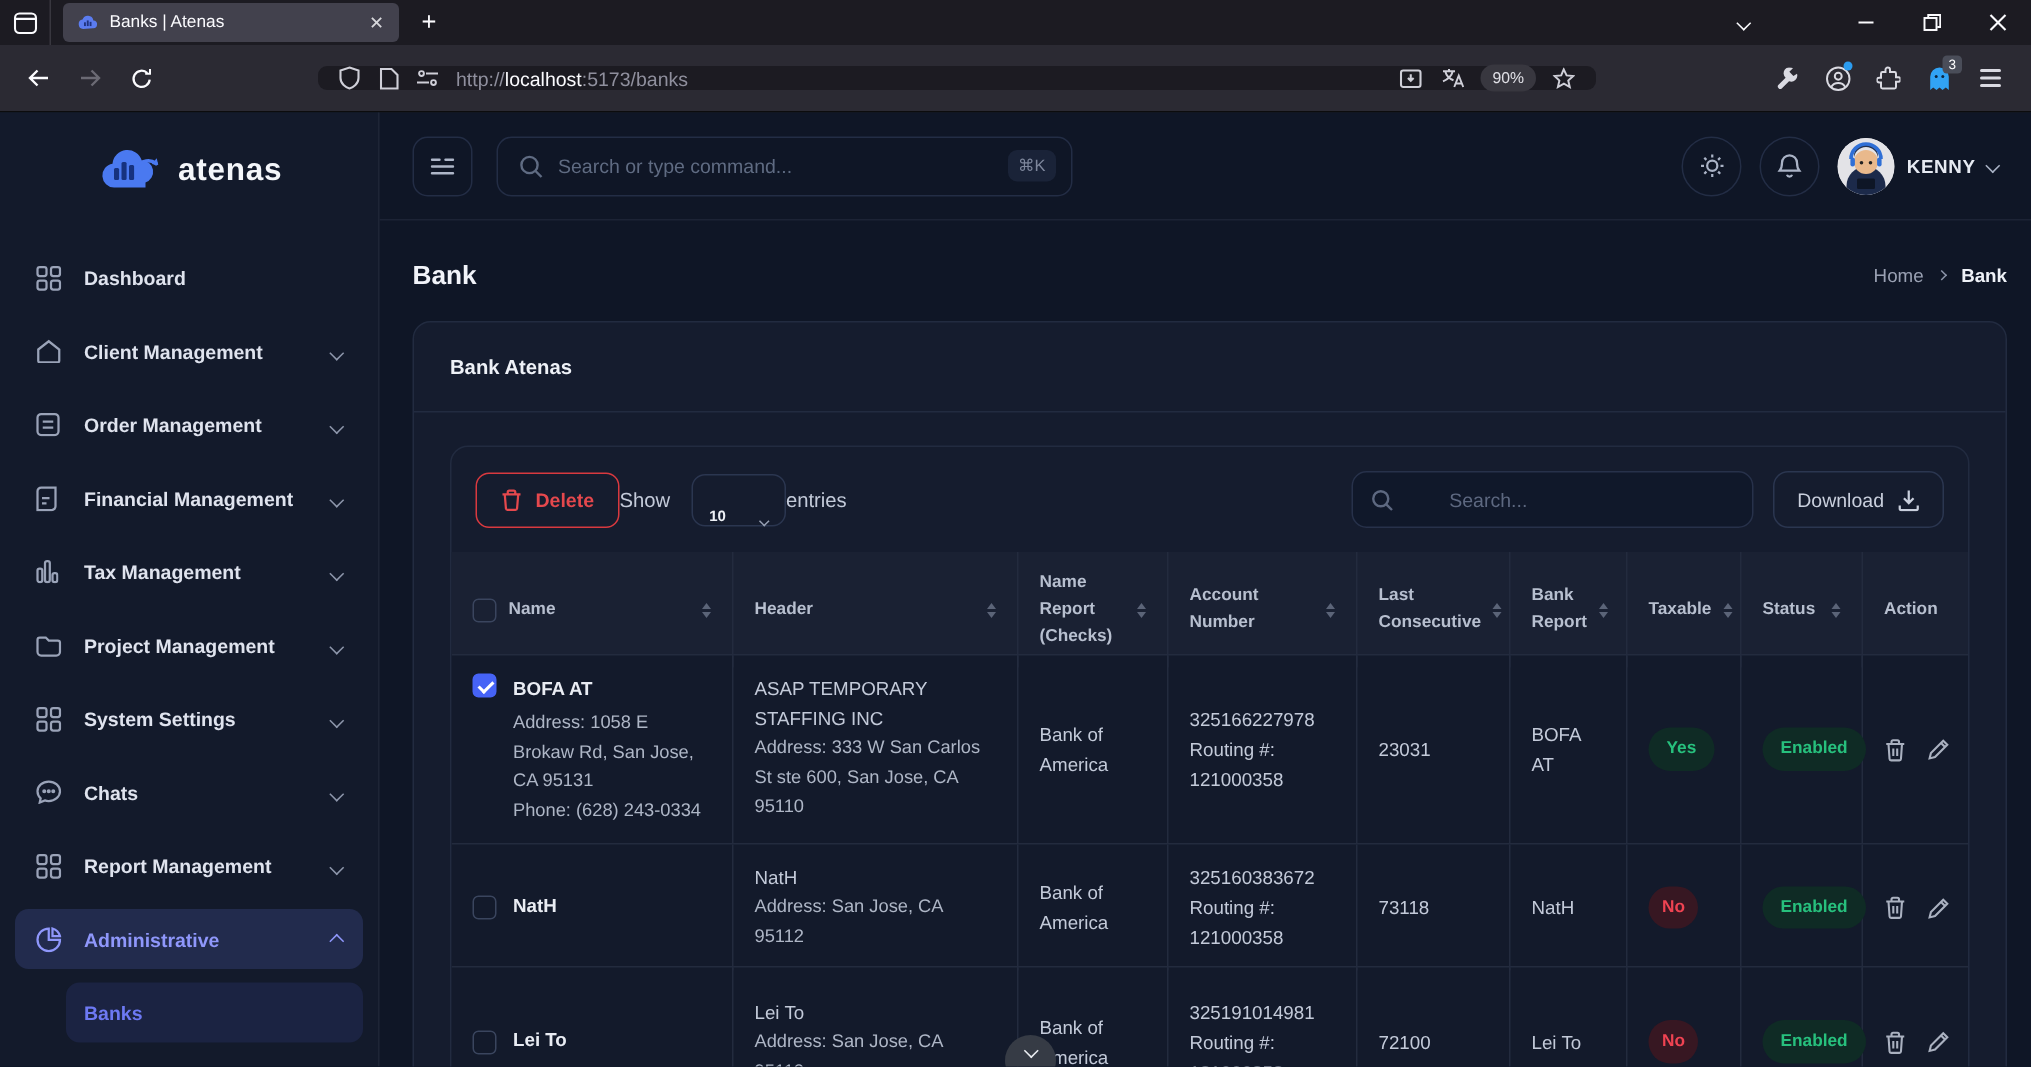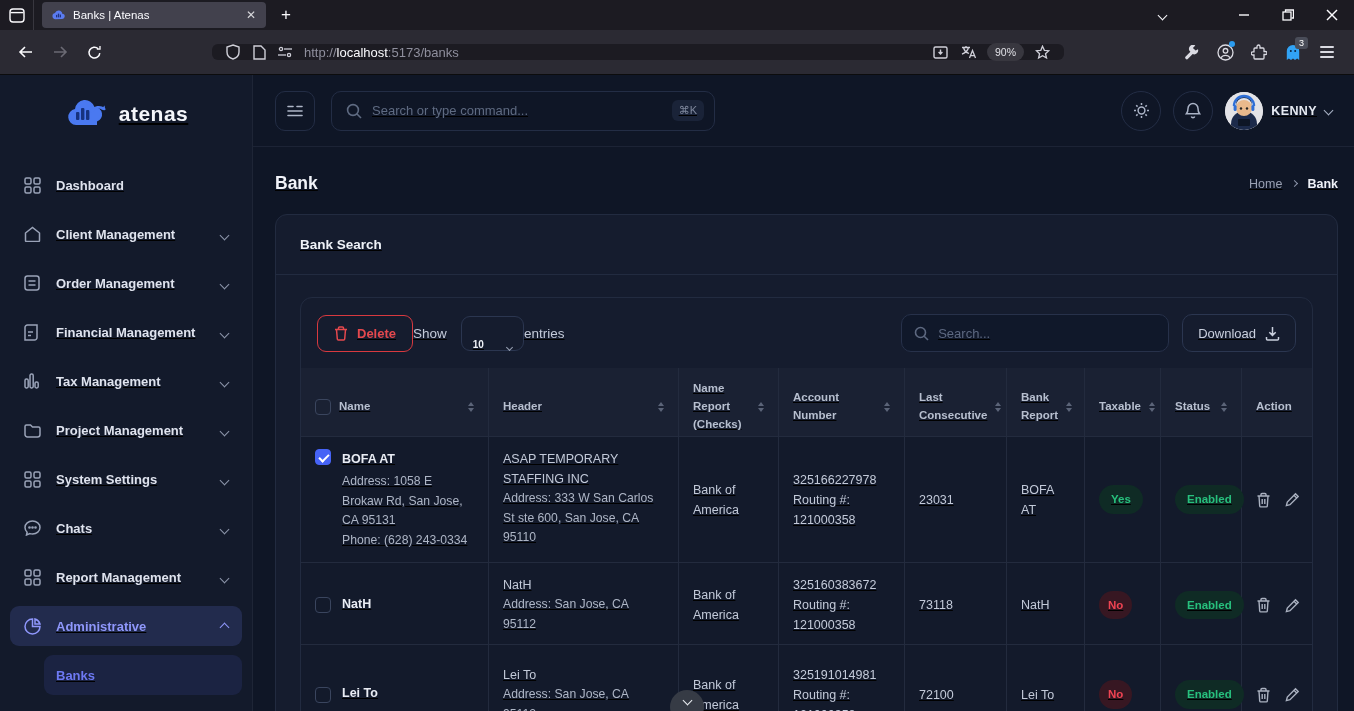--- a/index.html
+++ b/index.html
@@ -42,21 +42,21 @@
   .tb-icons { display:flex; align-items:center; margin-left:auto; }
   .tbi { width:34px; height:32px; display:flex; align-items:center; justify-content:center;
     color:#dadae2; position:relative; }
   .dot { position:absolute; top:5px; right:7px; width:6px; height:6px; border-radius:50%; background:#2b9cf0; }
   .badge3 { position:absolute; top:1px; right:2px; background:#4a4d59; color:#fff; font-size:9px;
     padding:0 4px; border-radius:3px; line-height:12px; }
   .burger { display:flex; flex-direction:column; gap:3px; }
   .burger i { width:14px; height:1.8px; background:#dadae2; border-radius:1px; }
 
   
-  .app { flex:1; display:flex; min-height:0; background:#0f1626;text-decoration:underline; }
+  .app { flex:1; display:flex; min-height:0; background:#0f1626; }
   .sidebar { width:253px; flex:0 0 253px; background:#131a2b; border-right:1px solid #1e2536;
     display:flex; flex-direction:column; padding-top:22px; overflow:hidden; }
   .brand { display:flex; align-items:center; justify-content:center; gap:9px; margin-bottom:34px; }
   .brand-name { color:#f4f6fa; font-size:21px; font-weight:bold; letter-spacing:.5px; }
   .nav { padding:0 10px; }
   .nav-item { height:40px; margin-bottom:9px; display:flex; align-items:center; padding:0 14px;
     border-radius:9px; color:#dfe3ee; font-size:13px; font-weight:bold; }
   .nav-item .nico { width:19px; height:19px; margin-right:13px; color:#9aa3b8; display:flex; align-items:center; }
   .nav-item .nchev { margin-left:auto; color:#8d96ab; }
   .nav-item.active { background:#222b4d; color:#8f97fb; }
@@ -99,21 +99,21 @@
   .controls { display:flex; align-items:center; padding:16px; }
   .btn-delete { height:37px; border:1px solid #d8393f; border-radius:9px; background:transparent;
     color:#e5484d; font-size:13px; font-weight:bold; display:flex; align-items:center; gap:9px;
     padding:0 16px; font-family:inherit; }
   .show-label,.entries-label { color:#c3cad9; font-size:13.5px; }
   .select-size { margin-left:14px; height:35px; border:1px solid #2b3650; border-radius:9px;
     display:flex; align-items:flex-end; gap:23px; padding:0 11px; color:#eef1f7; font-size:10px; font-weight:bold; }
   .select-size .chev { width:5px; height:5px; color:#98a1b4; }
   .ctrl-right { margin-left:auto; display:flex; align-items:center; gap:13px; }
   .tbl-search { width:268px; height:38px; border:1px solid #27314a; border-radius:10px;
-    background:#10182a; display:flex; align-items:center; padding:0 12px; color:#5d6880; }
+    background:#10182a; display:flex; align-items:center; padding:0 12px; color:#5d6880;gap:28px; }
   .tbl-search input { flex:1; background:transparent; border:0; outline:none; color:#c7cddb;
     font-size:13px; margin-left:9px; font-family:inherit; }
   .tbl-search input::placeholder { color:#5d6880; }
   .btn-download { height:38px; border:1px solid #2b3650; border-radius:10px; background:transparent;
     color:#c9cfdd; font-size:13px; display:flex; align-items:center; gap:9px; padding:0 15px; font-family:inherit; }
 
   .grid-table { width:100%; }
   .trow { display:grid; grid-template-columns:188px 190px 100px 126px 102px 78px 76px 81px 1fr; }
   .trow > div { border-right:1px solid #232b3e; padding:12px 14px; }
   .trow > div:last-child { border-right:0; }
@@ -473,21 +473,21 @@
         <div class="page-head">
           <div class="page-title">Bank</div>
           <div class="crumbs">
             <span class="crumb-home">Home</span>
             <span class="chev right"></span>
             <span class="crumb-cur">Bank</span>
           </div>
         </div>
 
         <div class="card">
-          <div class="card-head">Bank Search</div>
+          <div class="card-head">Bank Atenas</div>
           <div class="card-body">
             <div class="panel">
               <div class="controls">
                 <button class="btn-delete">
                   <svg width="14" height="15" fill="none" stroke="currentColor" stroke-width="1.5">
                       <path d="M1 3.5h12M4.5 3.5V2a1 1 0 0 1 1-1h3a1 1 0 0 1 1 1v1.5M2.5 3.5l.8 9.5a1 1 0 0 0 1 .9h5.4a1 1 0 0 0 1-.9l.8-9.5"></path>
                     </svg>
                   <span>Delete</span>
                 </button>
                 <span class="show-label">Show</span>

